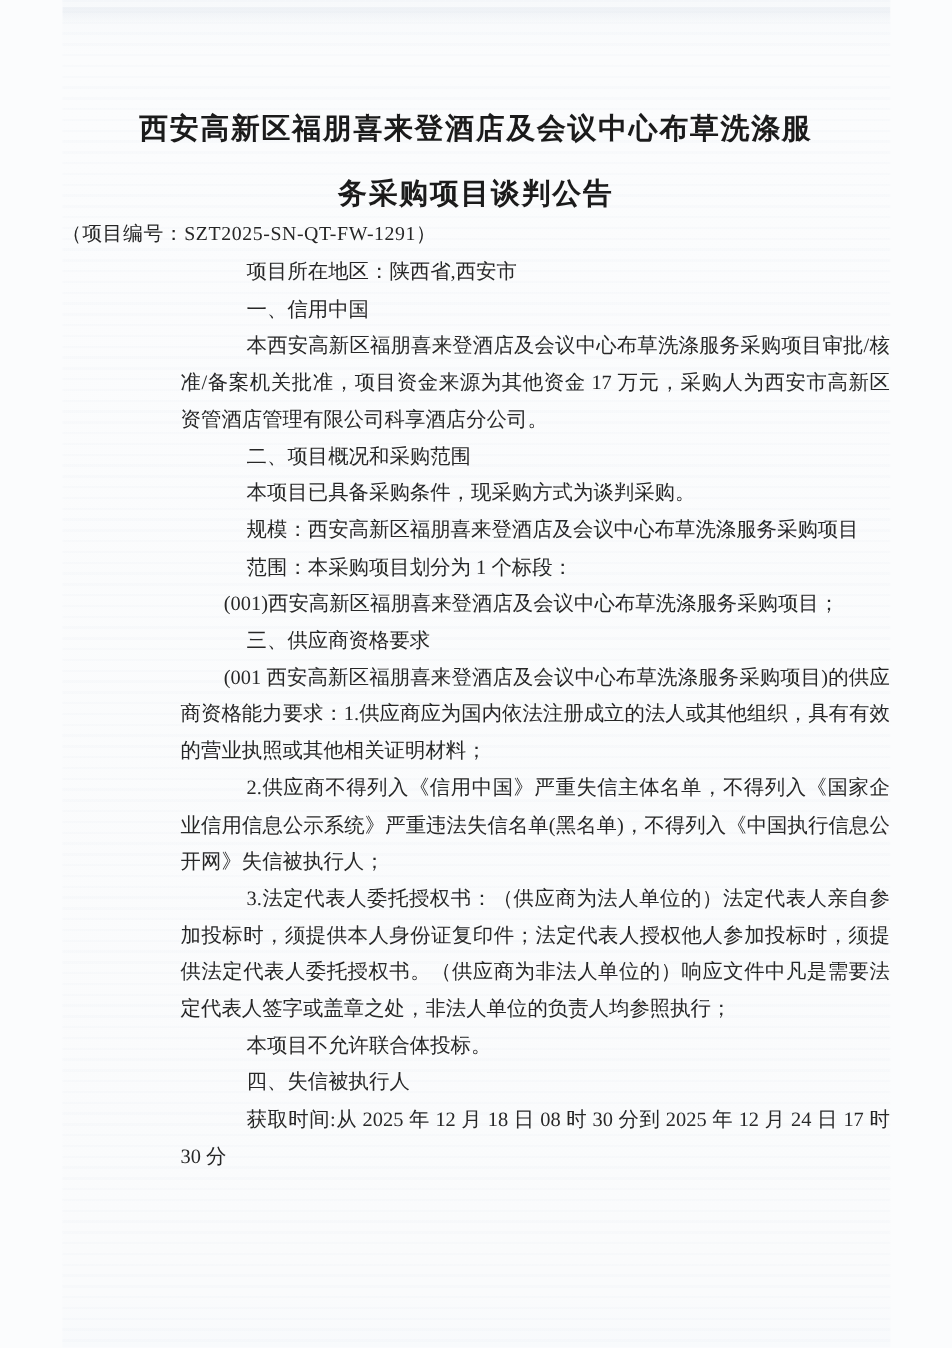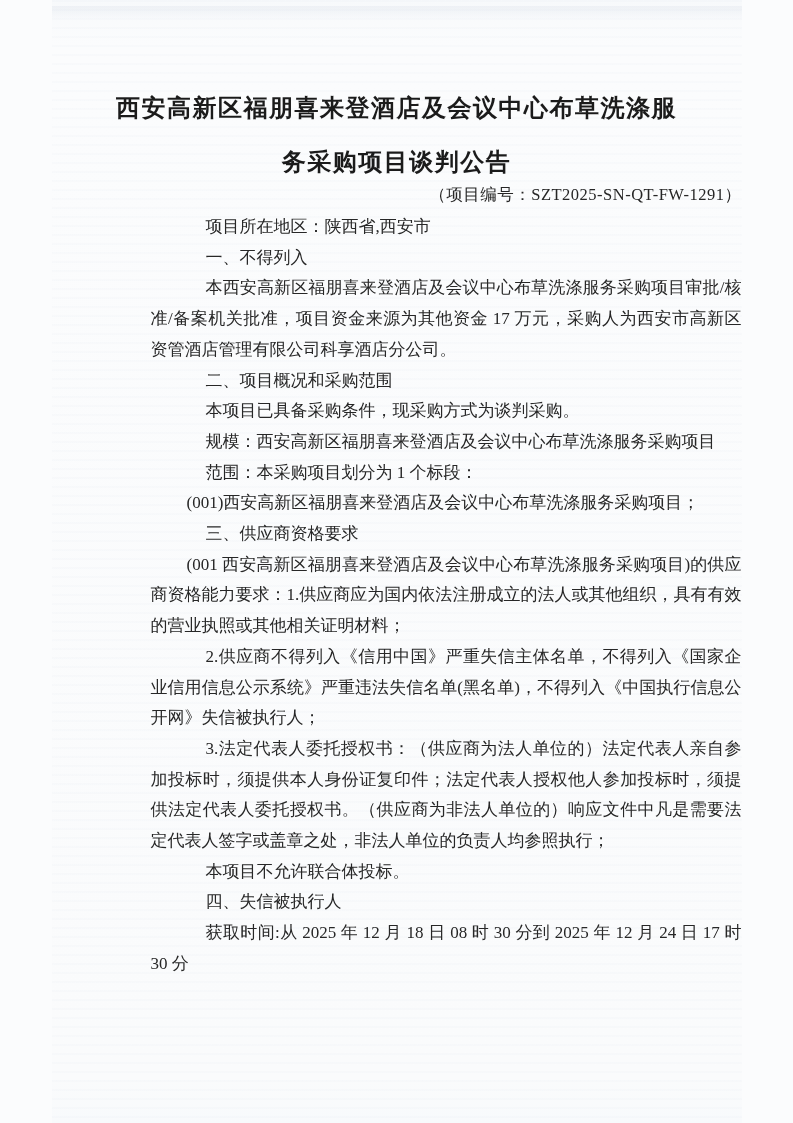--- a/index.html
+++ b/index.html
@@ -34,21 +34,21 @@
     padding: 81px 60px 0 60px;
     text-align: center;
     font-size: 24px;
     line-height: 54px;
     font-weight: 700;
     letter-spacing: 1.5px;
     color: #1b1b1b;
   }
   .project-no {
     margin-top: -9px;
-    text-align: right;
+    text-align: left;
     font-size: 16.5px;
     line-height: 30px;
     letter-spacing: 0.5px;
     color: #262626;
   }
   .body-text {
     margin: 2px 14px 0 99px;
     width: 591px;
     font-size: 17px;
     line-height: 30.7px;
@@ -90,21 +90,21 @@
 <body>
 
 <div class="page">
 
   <h1 class="title"><span>西安高新区福朋喜来登酒店及会议中心布草洗涤服</span><br><span>务采购项目谈判公告</span></h1>
 
   <div class="project-no">（项目编号：SZT2025-SN-QT-FW-1291）</div>
 
   <div class="body-text" id="paragraphs">
       <p class="para indent">项目所在地区：陕西省,西安市</p>
-      <p class="para indent">一、不得列入</p>
+      <p class="para indent">一、信用中国</p>
       <p class="para indent">本西安高新区福朋喜来登酒店及会议中心布草洗涤服务采购项目审批/核准/备案机关批准，项目资金来源为其他资金 17 万元，采购人为西安市高新区资管酒店管理有限公司科享酒店分公司。</p>
       <p class="para indent">二、项目概况和采购范围</p>
       <p class="para indent">本项目已具备采购条件，现采购方式为谈判采购。</p>
       <p class="para indent">规模：西安高新区福朋喜来登酒店及会议中心布草洗涤服务采购项目</p>
       <p class="para indent">范围：本采购项目划分为 1 个标段：</p>
       <p class="para indent-sm">(001)西安高新区福朋喜来登酒店及会议中心布草洗涤服务采购项目；</p>
       <p class="para indent">三、供应商资格要求</p>
       <p class="para indent-sm">(001 西安高新区福朋喜来登酒店及会议中心布草洗涤服务采购项目)的供应商资格能力要求：1.供应商应为国内依法注册成立的法人或其他组织，具有有效的营业执照或其他相关证明材料；</p>
       <p class="para indent">2.供应商不得列入《信用中国》严重失信主体名单，不得列入《国家企业信用信息公示系统》严重违法失信名单(黑名单)，不得列入《中国执行信息公开网》失信被执行人；</p>
       <p class="para indent">3.法定代表人委托授权书：（供应商为法人单位的）法定代表人亲自参加投标时，须提供本人身份证复印件；法定代表人授权他人参加投标时，须提供法定代表人委托授权书。（供应商为非法人单位的）响应文件中凡是需要法定代表人签字或盖章之处，非法人单位的负责人均参照执行；</p>

